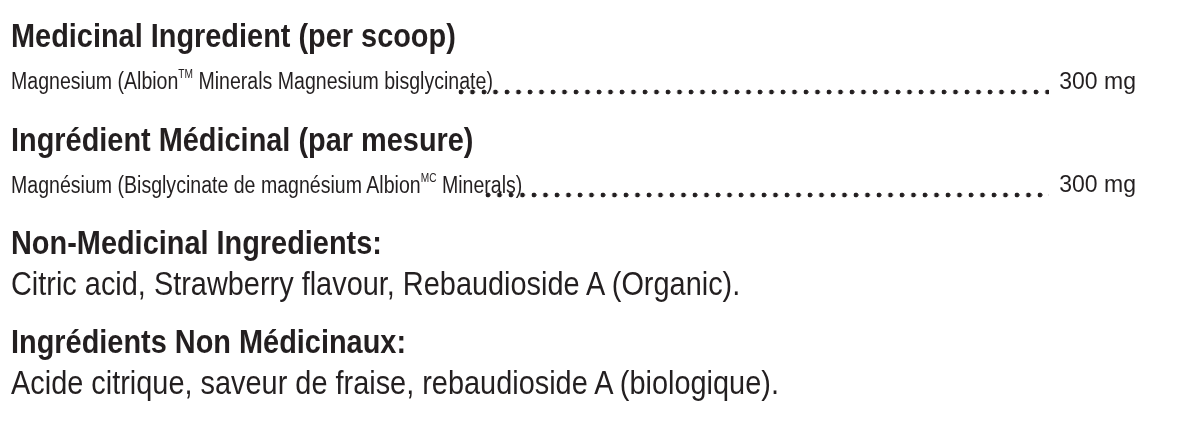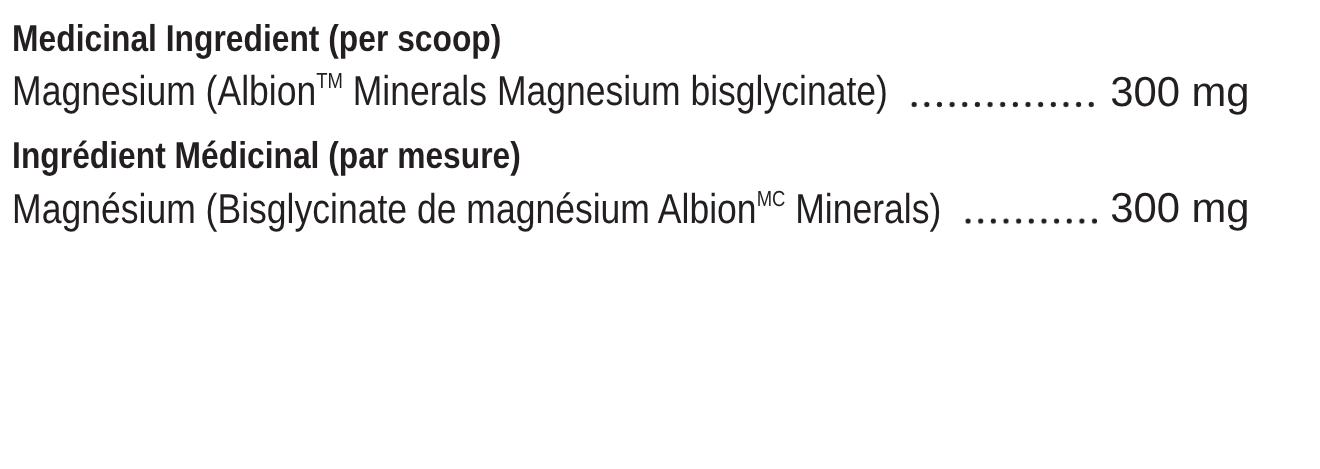--- a/index.html
+++ b/index.html
@@ -41,21 +41,21 @@
     transform: scaleX(0.85);
     transform-origin: 0 100%;
   }
   .rowtext {
     display: inline-block;
     white-space: pre;
   }
   .row {
     display: flex;
     align-items: baseline;
-    font-size: 38px;
+    font-size: 23px;
     line-height: 41px;
   }
   .row .value {
     flex: 0 0 auto;
     white-space: nowrap;
     text-align: center;
   }
   .leader {
     flex: 1 1 auto;
     height: 6px;
@@ -90,15 +90,23 @@
 
   <div class="block">
     <div class="heading cx">Ingrédient Médicinal (par mesure)</div>
     <div class="row">
       <span class="rowtext cx fixw" style="margin-right: -133.35px;"><span>Magnésium (Bisglycinate de magnésium Albion</span><sup class="tm">MC</sup><span> Minerals)</span></span>
       <span class="leader"></span>
       <span class="value">300 mg</span>
     </div>
   </div>
 
+  <div class="block">
+    <div class="heading cx">Non-Medicinal Ingredients:</div>
+    <div class="bodyline cx">Citric acid, Strawberry flavour, Rebaudioside A (Organic).</div>
+  </div>
 
+  <div class="block">
+    <div class="heading cx">Ingrédients Non Médicinaux:</div>
+    <div class="bodyline cx">Acide citrique, saveur de fraise, rebaudioside A (biologique).</div>
+  </div>
 
 </div>
 
 </body></html>

